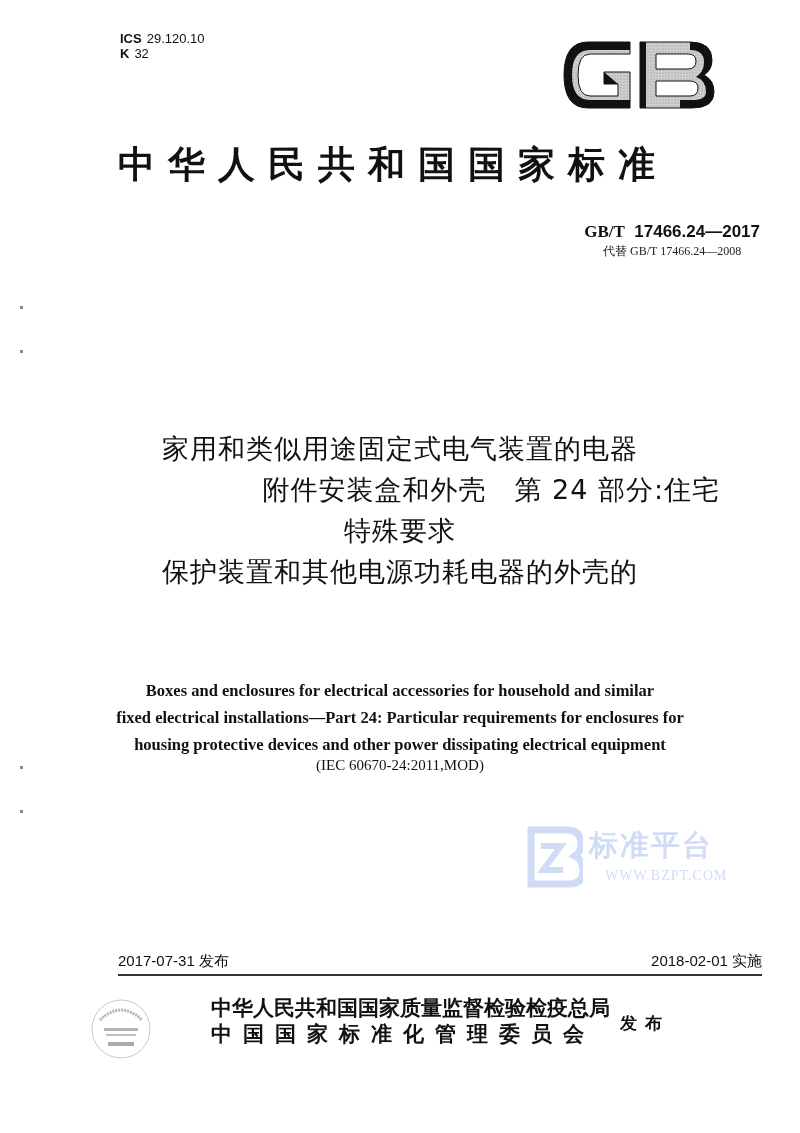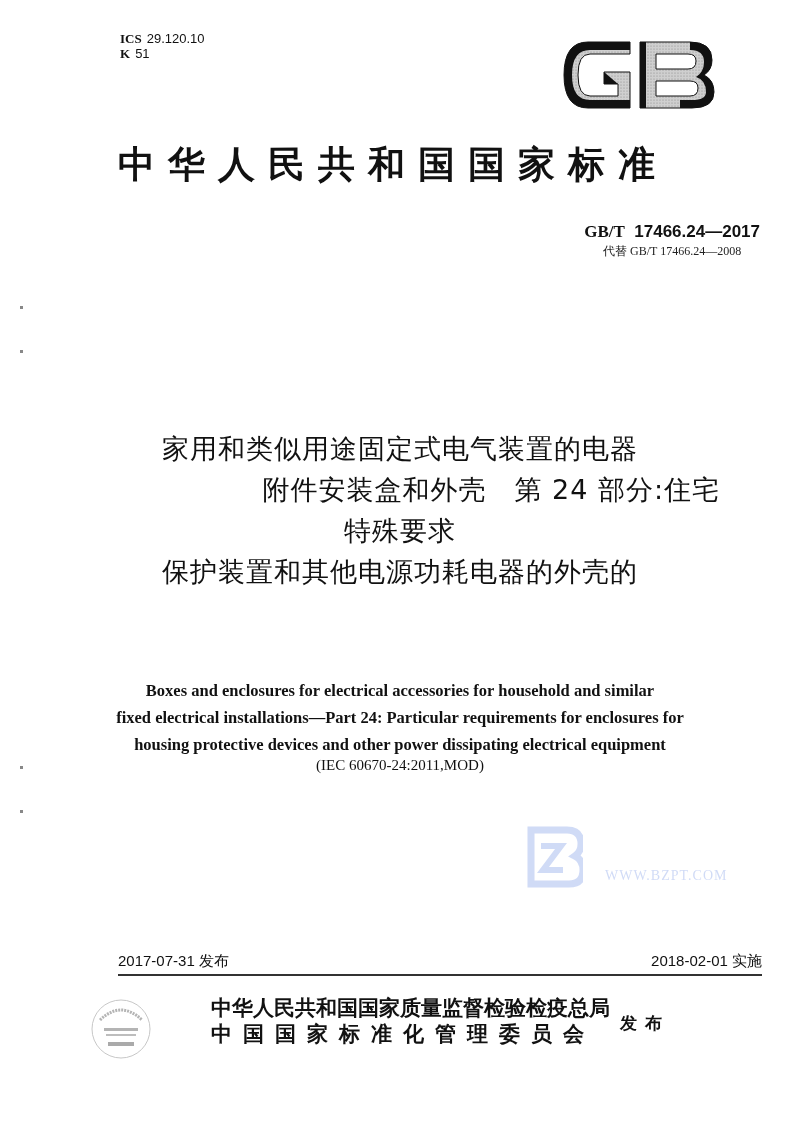--- a/index.html
+++ b/index.html
@@ -3,21 +3,21 @@
   <meta charset="utf-8">
   <style>
     html, body { margin: 0; padding: 0; }
     body {
       width: 800px; height: 1133px; background: #ffffff; position: relative; overflow: hidden;
       color: #111;
       font-family: "Liberation Serif", "DejaVu Serif", serif;
     }
     .abs { position: absolute; }
     .ics { left: 120px; top: 31px; font-size: 13px; line-height: 15px; font-family: "Liberation Sans", sans-serif; }
-    .ics b { font-family: Liberation Serif, serif; font-weight: bold; margin-right: 5px; }
+    .ics b { font-family: Liberation Sans, sans-serif; font-weight: bold; margin-right: 5px; }
     .gb-logo { left: 560px; top: 36px; width: 160px; height: 78px; }
     .national-title {
       left: 118px; top: 140px; width: 660px; font-size: 37px; font-weight: bold; letter-spacing: 13px;
       font-family: "DejaVu Serif", serif; white-space: nowrap;
     }
     .std-number { right: 40px; top: 222px; text-align: center; }
     .std-number .num { font-size: 17px; font-weight: bold; font-family: "Liberation Sans", sans-serif; }
     .std-number .num .gbt { font-family: "Liberation Serif", serif; }
     .std-number .rep { font-size: 12px; font-family: "Liberation Serif", serif; color: #222; margin-top: 1px; }
     .cn-title {
@@ -40,21 +40,21 @@
     .issuer .l2 { font-size: 21px; line-height: 26px; letter-spacing: 11px; }
     .publish { left: 620px; top: 1012px; font-size: 17px; font-family: "DejaVu Serif", serif; font-weight: bold; letter-spacing: 8px; }
     .stamp { left: 90px; top: 998px; width: 62px; height: 62px; opacity: 0.55; }
     .speck { position: absolute; width: 3px; height: 3px; background: #888; }
   </style>
 </head>
 <body>
 
 <div class="abs ics">
   <div><b>ICS</b><span>29.120.10</span></div>
-  <div><b>K</b><span>51</span></div>
+  <div><b>K</b><span>32</span></div>
 </div>
 
 <svg class="abs gb-logo" viewBox="0 0 160 78">
   <defs>
     <pattern id="dots" width="3" height="3" patternUnits="userSpaceOnUse">
       <rect width="3" height="3" fill="#cfcfcf"></rect>
       <circle cx="1" cy="1" r="0.6" fill="#8a8a8a"></circle>
     </pattern>
   </defs>
 
@@ -92,20 +92,21 @@
   <div>housing protective devices and other power dissipating electrical equipment</div>
 </div>
 
 <div class="abs iec">(IEC 60670-24:2011,MOD)</div>
 
 <div class="abs watermark">
   <svg width="56" height="62" viewBox="0 0 56 62">
     <path d="M4 4 H40 Q54 4 54 18 Q54 26 48 30 Q56 34 56 44 Q56 58 42 58 H4 Z" fill="none" stroke="#5a7fe0" stroke-width="7"></path>
     <path d="M14 20 H34 L16 44 H36" fill="none" stroke="#5a7fe0" stroke-width="6"></path>
   </svg>
+  <div class="wm-text">标准平台</div>
   <div class="wm-url">WWW.BZPT.COM</div>
 </div>
 
 <div class="abs issue-date">2017-07-31 发布</div>
 <div class="abs impl-date">2018-02-01 实施</div>
 <div class="abs rule"></div>
 
 <svg class="abs stamp" viewBox="0 0 62 62">
   <circle cx="31" cy="31" r="29" fill="none" stroke="#999" stroke-width="1"></circle>
   <rect x="14" y="30" width="34" height="3" fill="#777"></rect>

